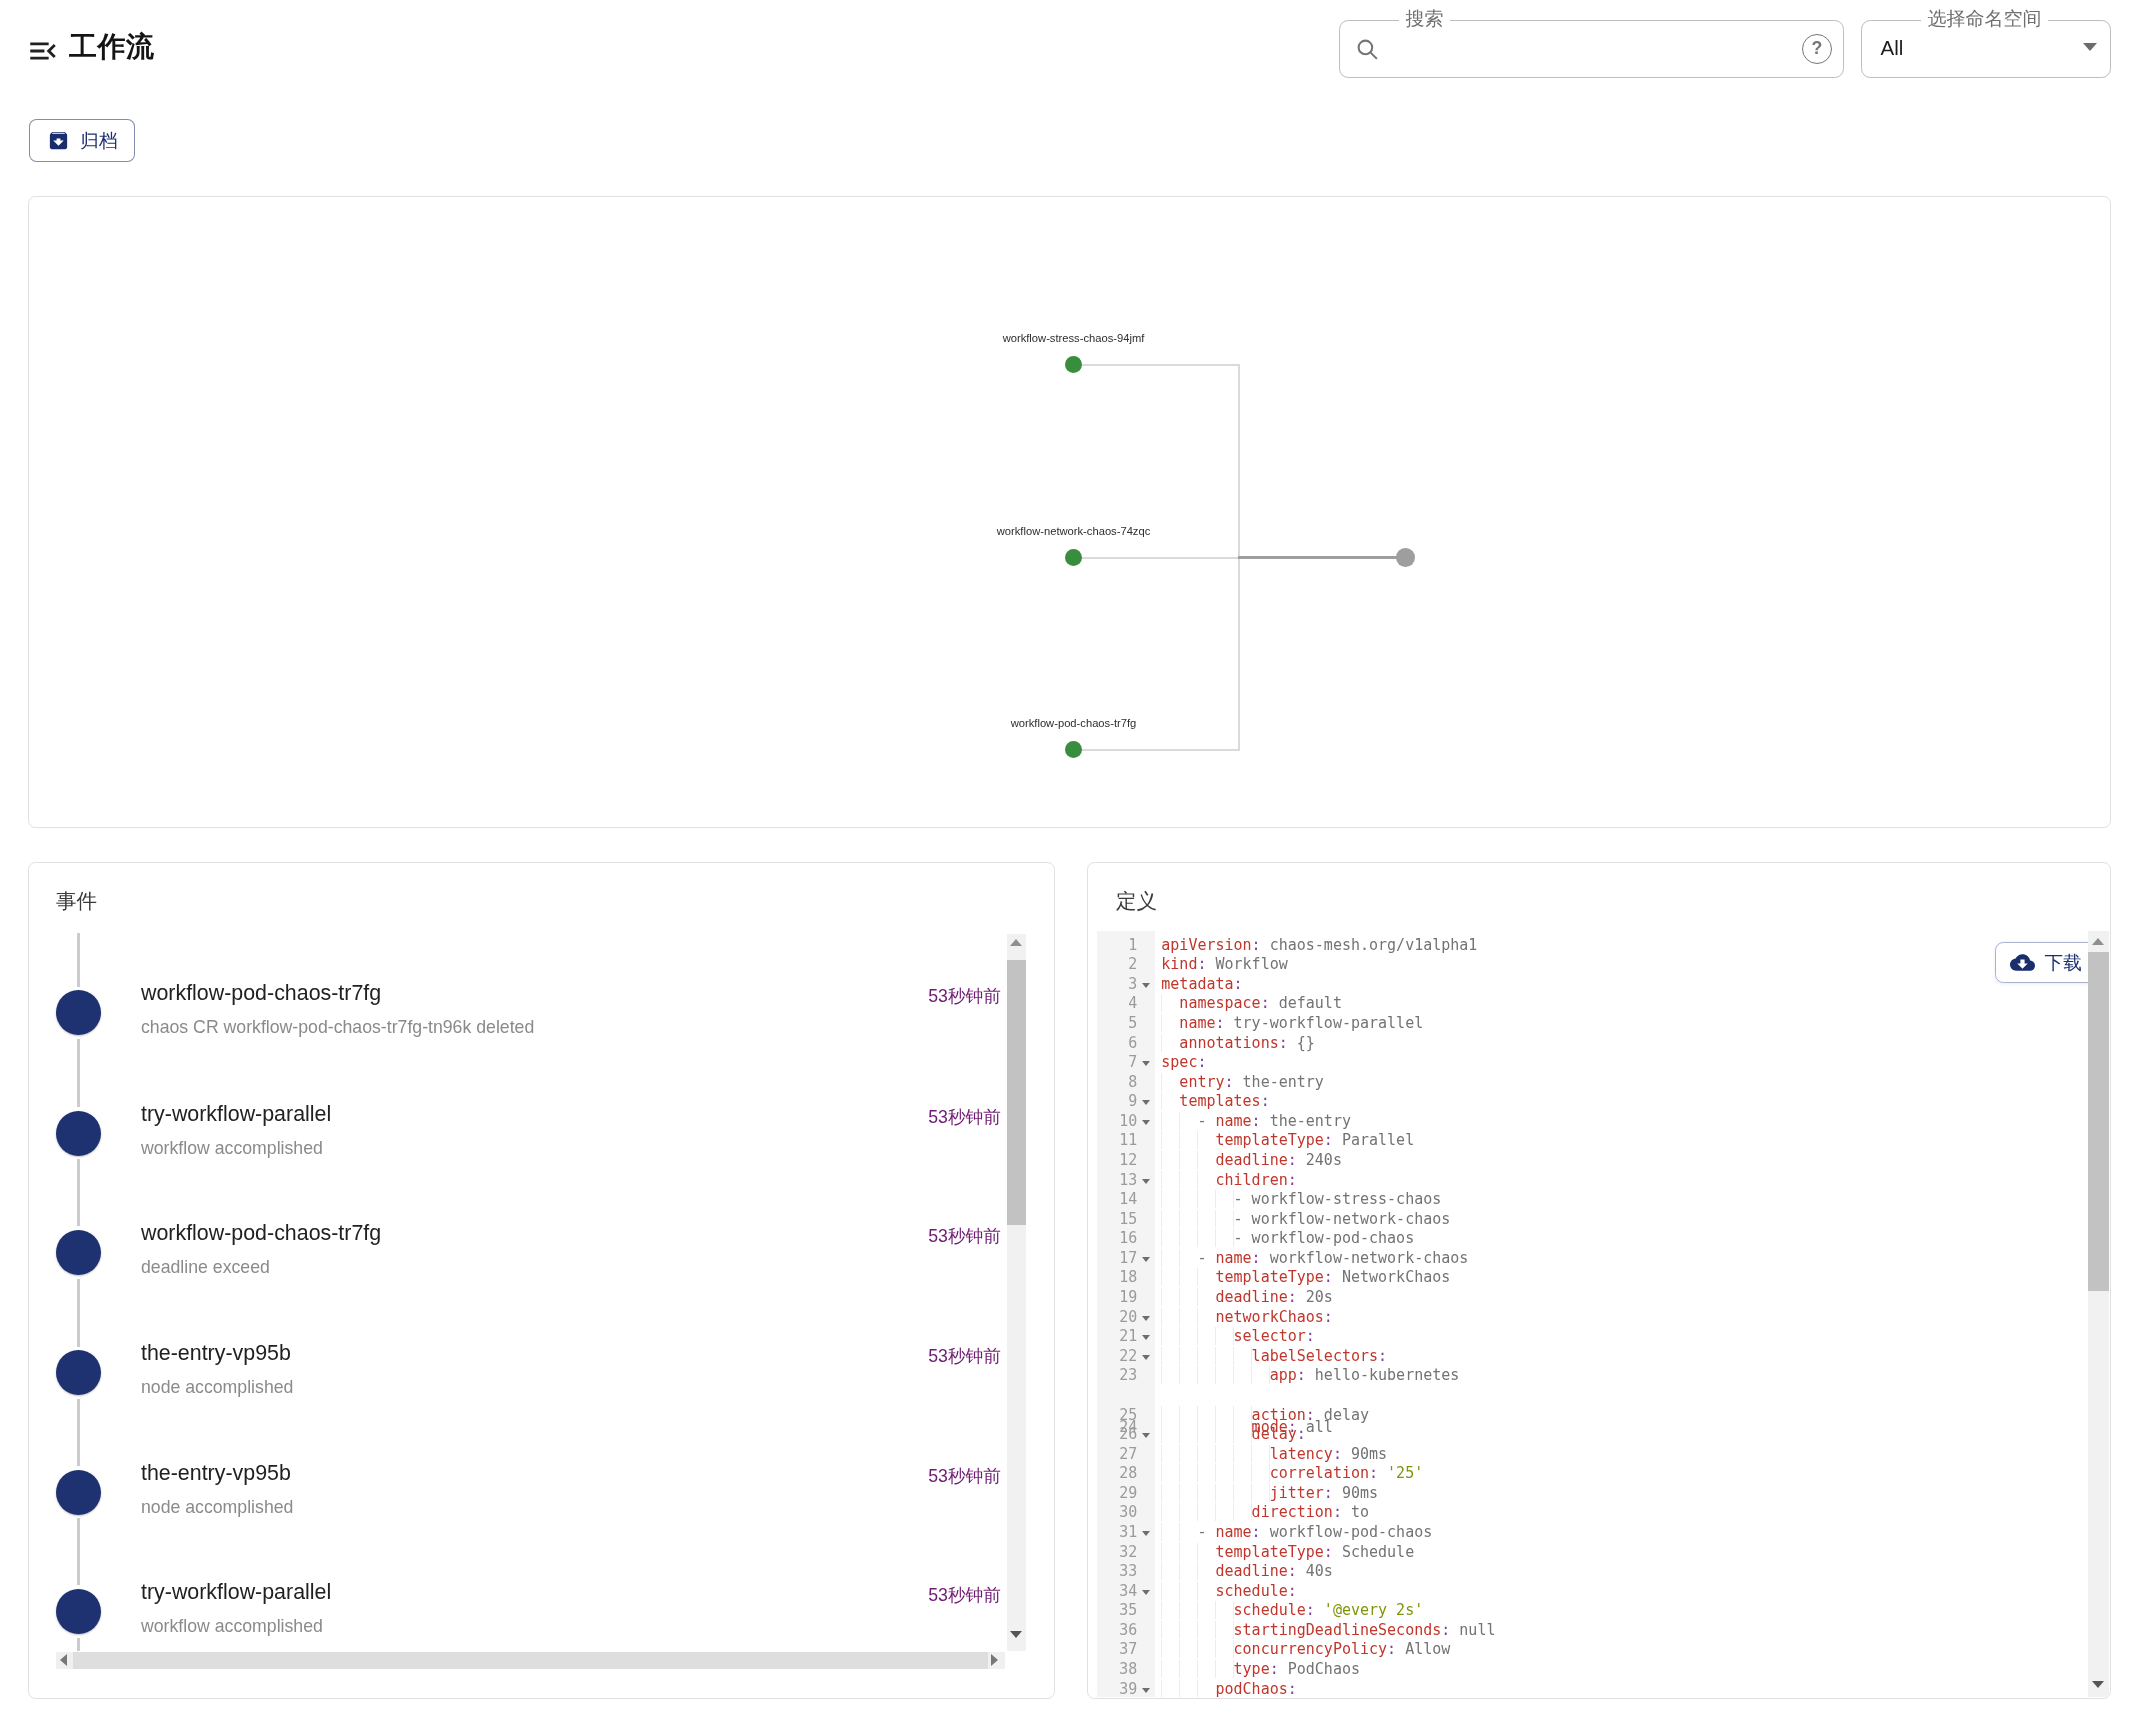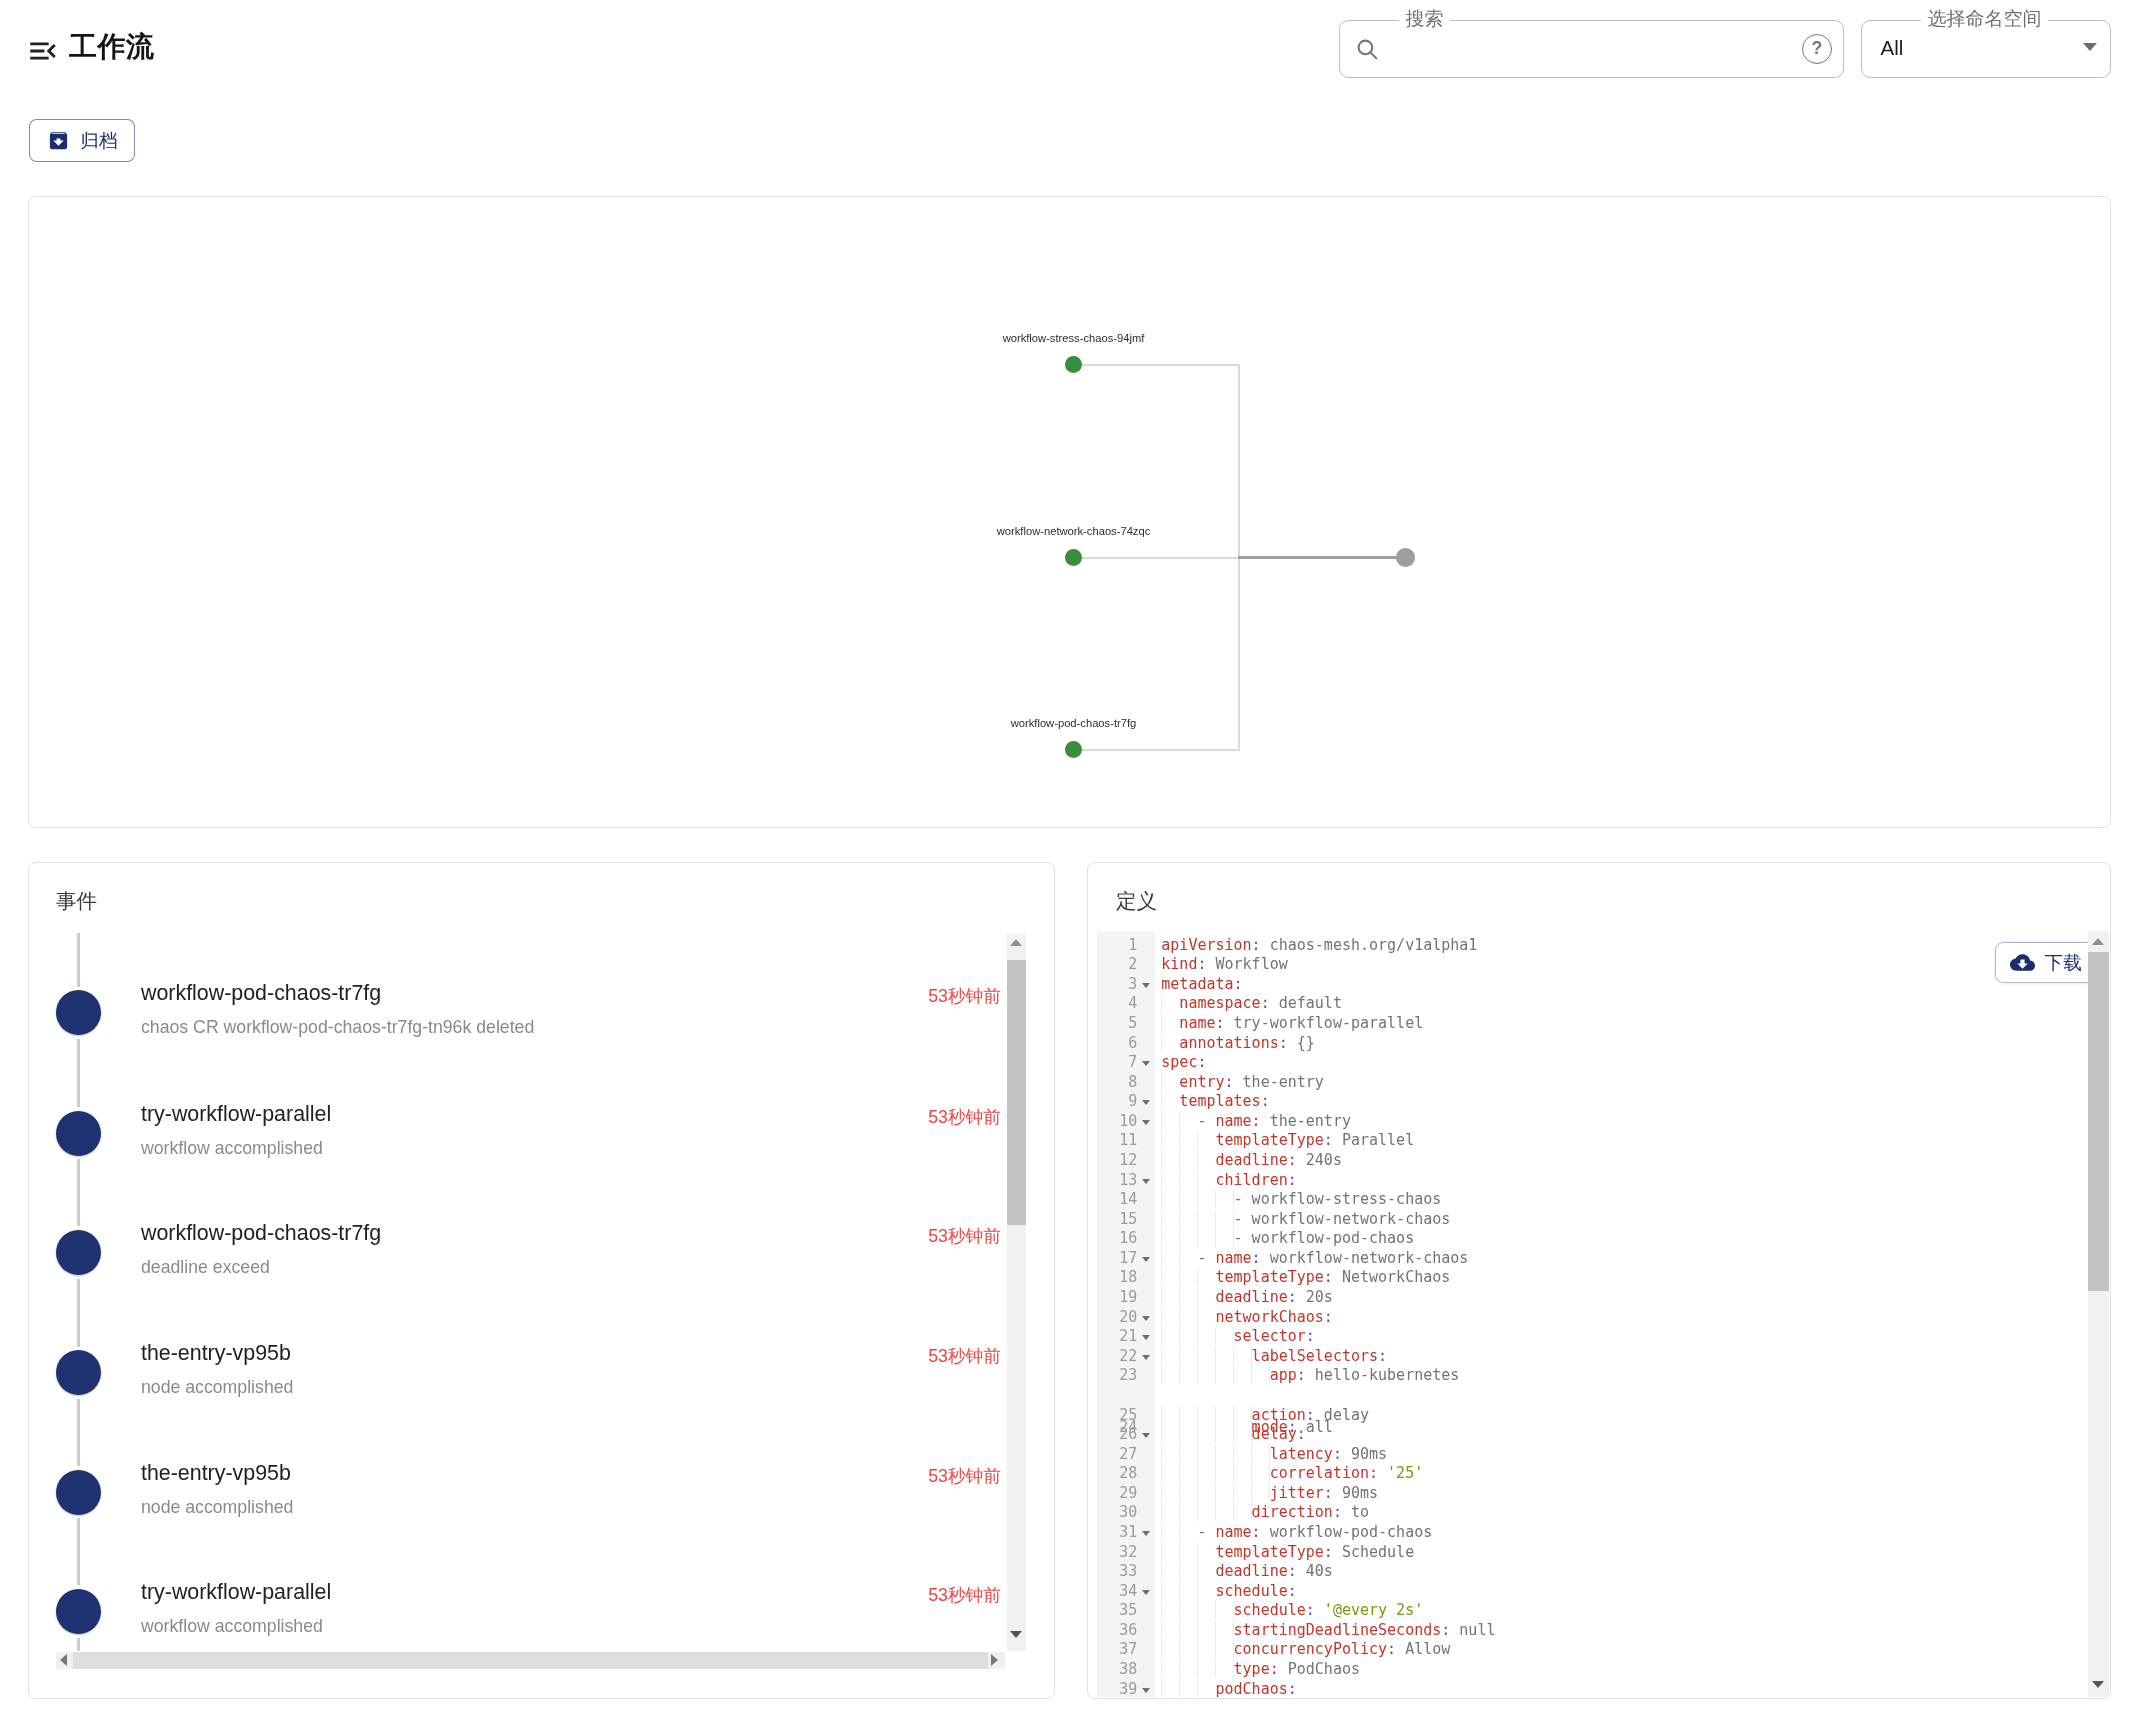--- a/index.html
+++ b/index.html
@@ -34,21 +34,21 @@
   .sink-dot{position:absolute;width:18.6px;height:18.6px;border-radius:50%;cursor:pointer;}
   .node-label{position:absolute;width:373px;text-align:center;font-size:11.2px;color:#2d2d2d;cursor:pointer;}
   .tline{position:absolute;background:#dadada;}
   .tline-dark{position:absolute;background:#9e9e9e;}
   
   .events-card{left:28px;top:862px;width:1025px;height:835px;overflow:hidden;}
   .events-title{position:absolute;left:27px;top:24px;}
   .ev{position:absolute;left:0;right:53px;height:89px;}
   .ev-dot{position:absolute;left:27px;top:9.3px;width:45px;height:45px;border-radius:50%;background:#1e3272;box-shadow:0 0.9px 1.9px rgba(0,0,0,.25);}
   .ev-name{position:absolute;left:112px;top:0;font-size:21.4px;color:#212121;}
-  .ev-time{position:absolute;right:0;top:2.8px;font-size:17.7px;color:#ef4444;}
+  .ev-time{position:absolute;right:0;top:2.8px;font-size:17.7px;color:#701a75;}
   .ev-msg{position:absolute;left:112px;top:36px;font-size:17.7px;color:#8a8a8a;}
   .seg{position:absolute;left:48px;width:2.8px;background:#cccccc;}
   
   .vtrack{position:absolute;background:#f1f1f1;}
   .vthumb{position:absolute;background:#c2c2c2;}
   .arrow-up{width:0;height:0;border-left:6.5px solid transparent;border-right:6.5px solid transparent;border-bottom:7.5px solid #8f8f8f;position:absolute;cursor:pointer;}
   .arrow-down{width:0;height:0;border-left:6.5px solid transparent;border-right:6.5px solid transparent;border-top:7.5px solid #555555;position:absolute;cursor:pointer;}
   .arrow-left{width:0;height:0;border-top:6.5px solid transparent;border-bottom:6.5px solid transparent;border-right:7.5px solid #777;position:absolute;cursor:pointer;}
   .arrow-right{width:0;height:0;border-top:6.5px solid transparent;border-bottom:6.5px solid transparent;border-left:7.5px solid #777;position:absolute;cursor:pointer;}
   .htrack{position:absolute;background:#f0f0f0;}

